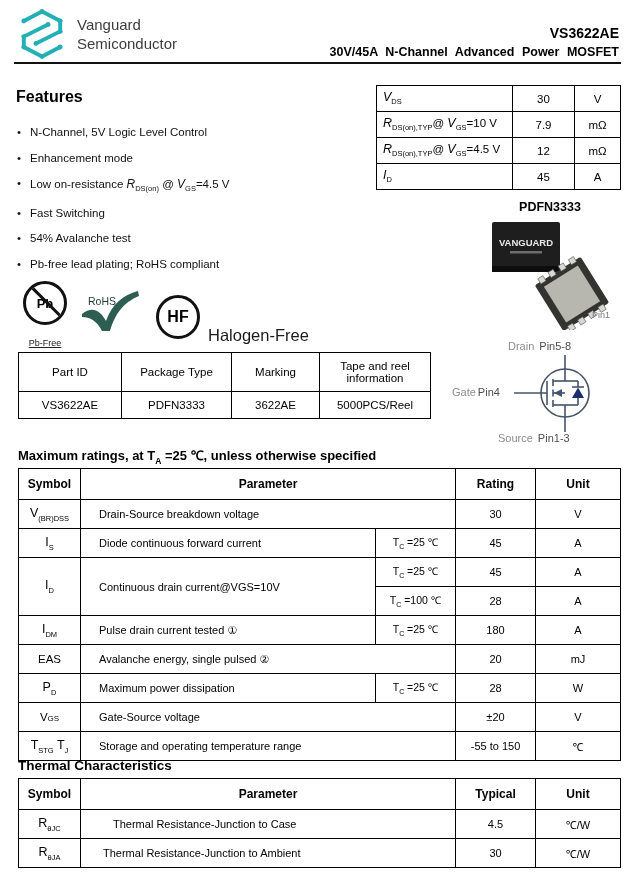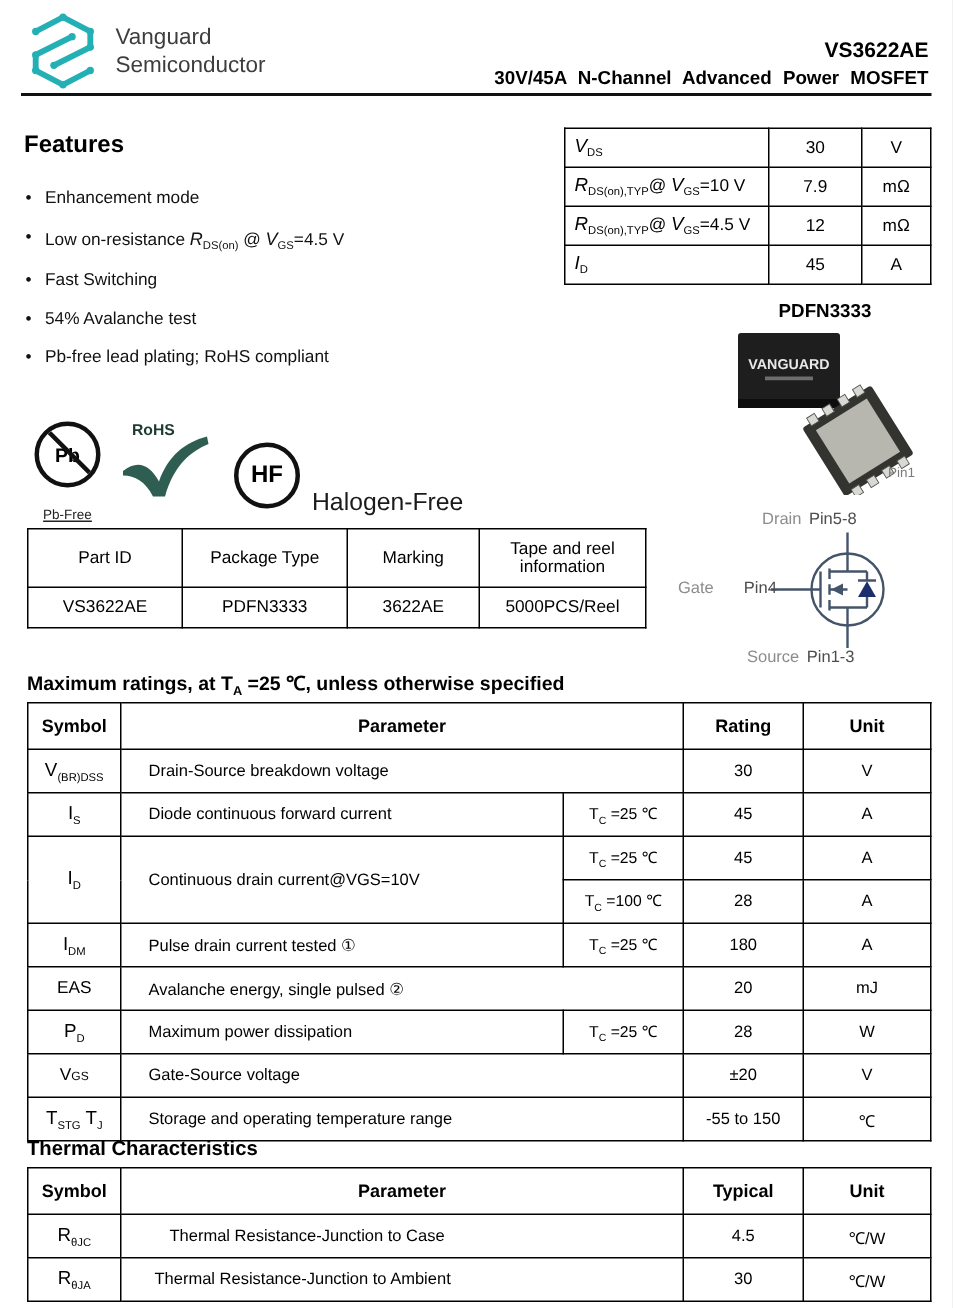--- a/index.html
+++ b/index.html
@@ -38,39 +38,39 @@
   .pkg-name { position:absolute; top:200px; left:480px; width:140px; text-align:center; font-weight:bold; font-size:12.5px; }
   .pkg-svg { position:absolute; top:218px; left:486px; }
 
   
   .badges { position:absolute; top:281px; left:20px; display:flex; align-items:flex-start; }
   .pb-badge { width:50px; text-align:center; }
   .pb-circle { position:relative; width:38px; height:38px; margin:0 auto; border:3px solid #111; border-radius:50%; display:flex; align-items:center; justify-content:center; font-weight:bold; font-size:13px; overflow:hidden; }
   .pb-circle::after { content:""; position:absolute; left:-4px; top:17px; width:50px; height:3px; background:#111; transform:rotate(45deg); }
   .pb-label { font-size:9px; margin-top:13px; color:#222;text-decoration:underline; }
   .rohs-badge { position:relative; width:62px; height:52px; margin-left:10px; }
-  .rohs-text { position:absolute; top:0; left:8px; font-size:10.5px; font-weight:bold; color:#1c3b33; }
+  .rohs-text { position:absolute; top:14px; left:8px; font-size:10.5px; font-weight:normal; color:#1c3b33; }
   .rohs-check { position:absolute; top:9px; left:0; }
   .hf-badge { display:flex; align-items:center; margin-left:14px; margin-top:8px; }
   .hf-circle { width:38px; height:38px; border:3px solid #111; border-radius:50%; display:flex; align-items:center; justify-content:center; font-weight:bold; font-size:16px; }
   .hf-label { font-size:16.5px; color:#1a1a1a; margin-left:8px;margin-top:37px; }
 
   
   .pt { position:absolute; top:352px; left:18px; border-collapse:collapse; table-layout:fixed; }
   .pt td { border:1px solid #000; text-align:center; font-size:11.5px; padding:0 4px; }
   .pt .pth td { height:38px; }
   .pt .ptr td { height:26px; }
 
   
   .mosfet { position:absolute; top:340px; left:450px; width:182px; height:106px; }
   .mosfet .lbl { position:absolute; font-size:11px; color:#8c8c8c; white-space:nowrap; }
   .mosfet .mpin { color:#4d4d4d; margin-left:5px; }
   .m-drain { top:0; left:58px; }
   .m-gate { top:46px; left:2px; }
-  .m-gate .mpin { margin-left:20px; }
+  .m-gate .mpin { margin-left:2px; }
   .m-source { top:92px; left:48px; }
   .m-svg { position:absolute; inset:0; }
 
   
   .sec-h { position:absolute; left:18px; font-weight:bold; font-size:13px; }
   .sec-h sub { font-size:8.5px; }
   .rt { position:absolute; left:18px; border-collapse:collapse; table-layout:fixed; }
   .rt td { border:1px solid #000; font-size:11px; height:28px; text-align:center; padding:0; }
   .rt tr.hd td { font-weight:bold; font-size:12px; height:30px; }
   .rt td.par { text-align:left; padding-left:18px; }
@@ -109,20 +109,21 @@
       <div>Semiconductor</div>
     </div>
   </div>
   <div class="pn">VS3622AE</div>
   <div class="subtitle">30V/45A N-Channel Advanced Power MOSFET</div>
   <div class="hrule"></div>
 
   <div class="features">
     <h2>Features</h2>
     <ul>
+      <li><span>N-Channel,  5V Logic Level Control</span></li>
       <li><span>Enhancement mode</span></li>
       <li><span>Low on-resistance </span><i>R</i><sub>DS(on)</sub><span> @ </span><i>V</i><sub>GS</sub><span>=4.5 V</span></li>
       <li><span>Fast Switching</span></li>
       <li><span>54% Avalanche test</span></li>
       <li><span>Pb-free lead plating; RoHS compliant</span></li>
     </ul>
   </div>
 
   <table class="spec">
     <colgroup>

